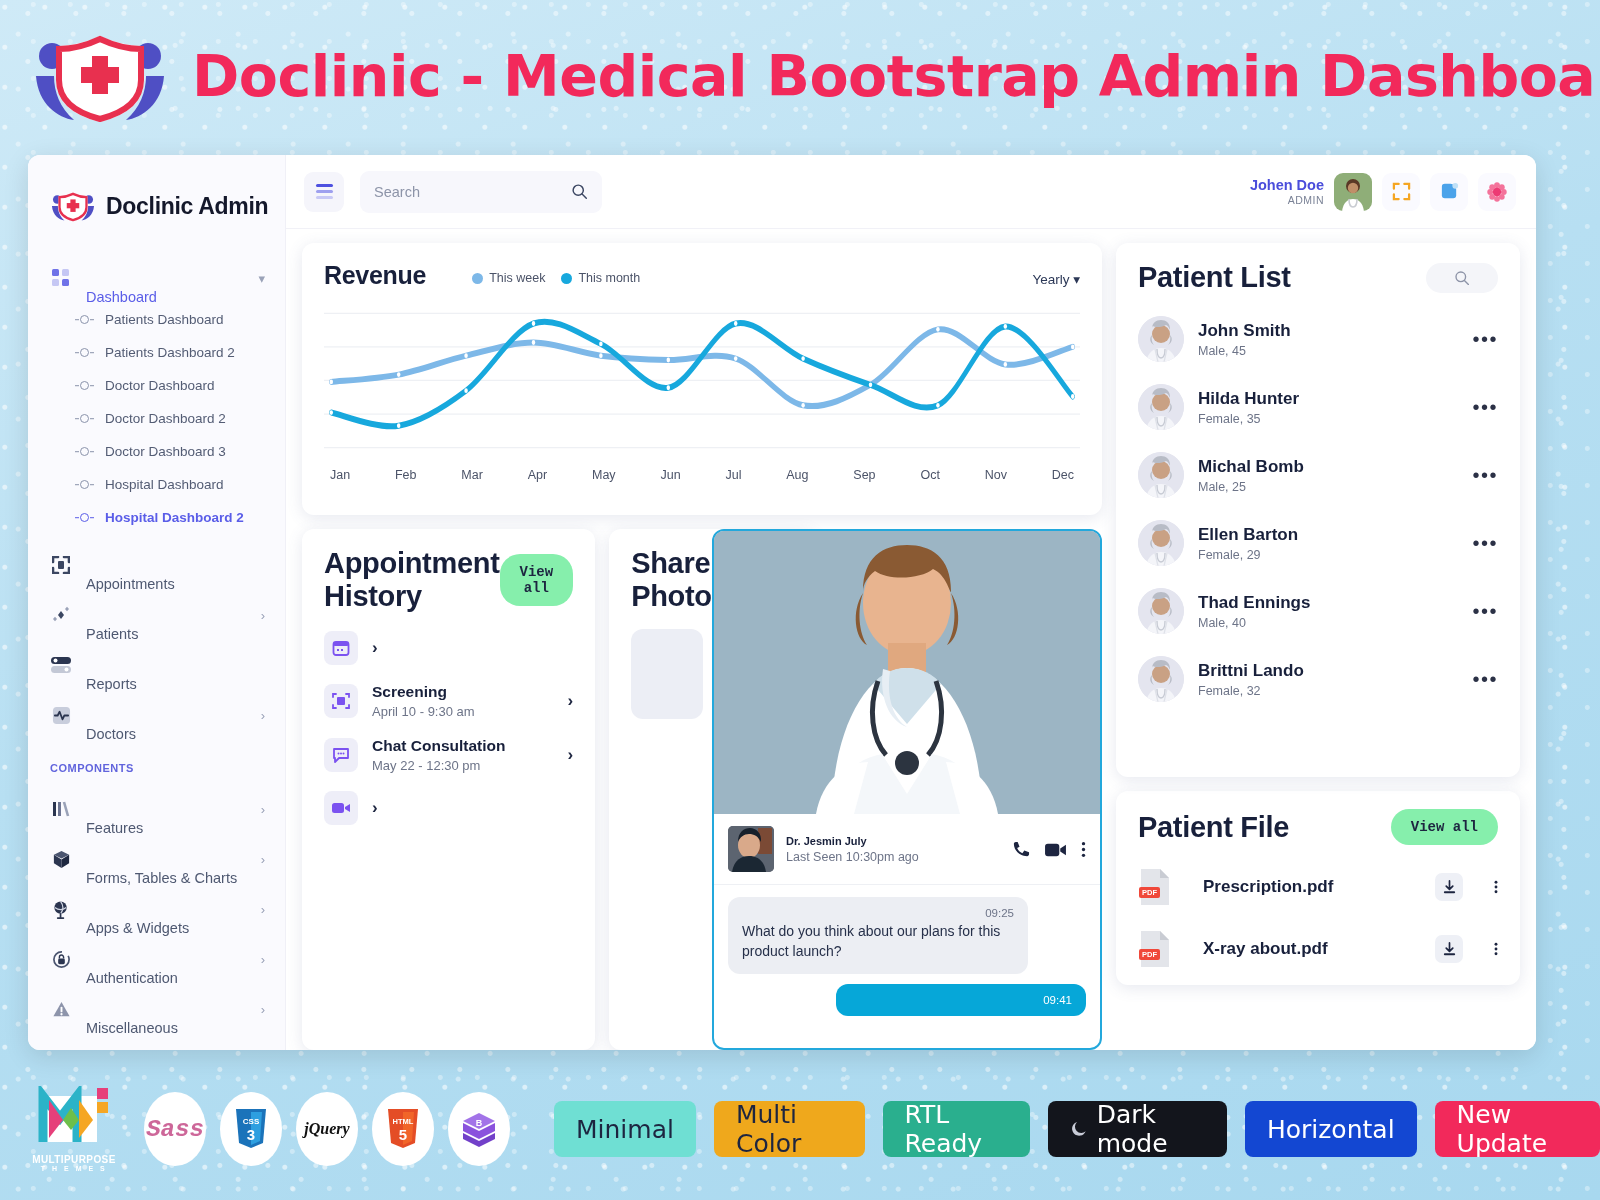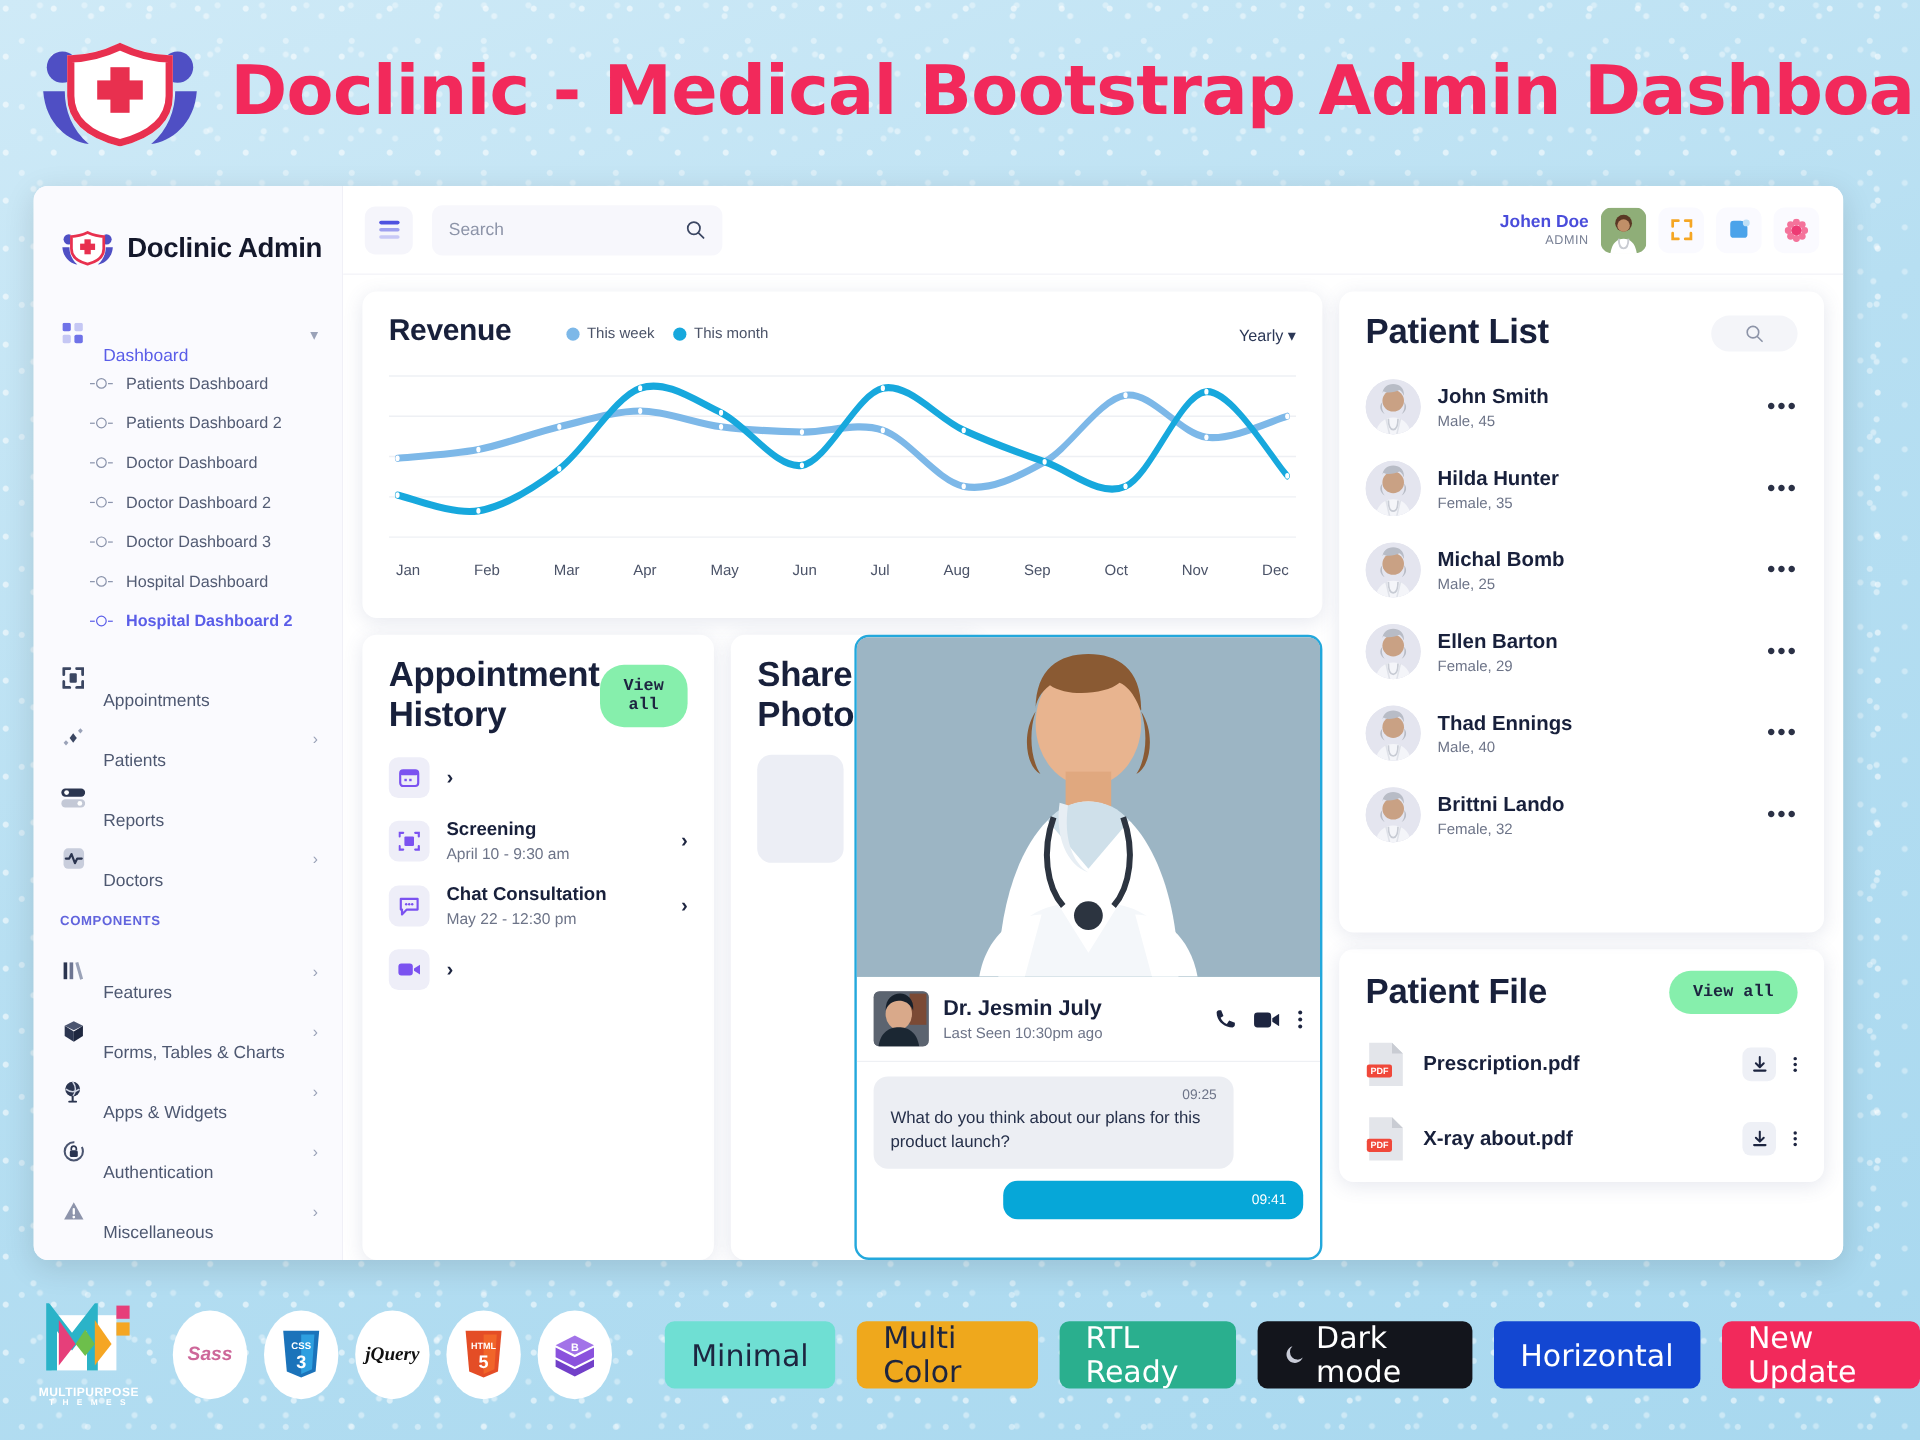--- a/index.html
+++ b/index.html
@@ -142,42 +142,42 @@
   
   .share { padding: 18px 22px 0 22px; }
   .photos { display:flex; gap:18px; margin-top:16px; }
   .photo { flex:1; height:90px; border-radius:12px; background:#eceef5; overflow:hidden; position:relative; }
 
   
   .chatcard { width: 390px; flex:none; border:2px solid #23a8dc; border-radius:12px; overflow:hidden; background:#fff; display:flex; flex-direction:column; }
   .chat-hero { height: 283px; background: linear-gradient(180deg,#9db7c6 0%,#90adbd 100%); position:relative; overflow:hidden; }
   .chat-user { display:flex; align-items:center; gap:12px; padding: 12px 14px; border-bottom:1px solid #eef0f4; }
   .chat-av { width:46px; height:46px; border-radius:5px; overflow:hidden; flex:none; background:#6b6f7a; }
-  .chat-name { font-size:18px; font-weight:700; color:#18203b; }
+  .chat-name { font-size:11px; font-weight:700; color:#18203b; }
   .chat-seen { font-size:12.5px; color:#6d7488; margin-top:3px; }
   .chat-actions { margin-left:auto; display:flex; align-items:center; gap:14px; }
   .chat-body { padding: 12px 14px; display:flex; flex-direction:column; gap:10px; }
   .bubble-in { background:#eceef3; border-radius:12px; padding:10px 14px 12px 14px; max-width:300px; align-self:flex-start; }
   .bubble-time { font-size:11.5px; color:#6d7488; text-align:right; }
   .bubble-text { font-size:14px; color:#26304a; line-height:1.45; margin-top:2px; }
   .bubble-out { background:#06a7d8; border-radius:12px; padding:10px 14px; align-self:flex-end; width:250px; }
   .bubble-out .bubble-time { color:#ffffff; }
 
   
   .plist { padding: 18px 22px 10px 22px; height: 534px; position:relative; overflow:hidden; }
   .plist-search { width:72px; height:30px; border-radius:16px; background:#f4f5f9; display:flex; align-items:center; justify-content:center; cursor:pointer;}
   .p-row { display:flex; align-items:center; gap:14px; margin-top:22px; }
   .p-av { width:46px; height:46px; border-radius:50%; overflow:hidden; flex:none; background:#e3e4ee; }
   .p-name { font-size:17px; font-weight:700; color:#18203b; }
   .p-sub { font-size:12.5px; color:#6d7488; margin-top:3px; }
   .dots { margin-left:auto; color:#2b3146; font-size:20px; letter-spacing:1.5px; cursor:pointer; line-height:.6;}
 
   
   .pfile { padding: 18px 22px 16px 22px; }
-  .f-row { display:flex; align-items:center; gap:14px; margin-top:22px; }
+  .f-row { display:flex; align-items:center; gap:31px; margin-top:22px; }
   .f-ico { width:34px; height:40px; flex:none; }
   .f-name { font-size:17px; font-weight:700; color:#18203b; flex:1; }
   .dl-btn { width:28px; height:28px; border-radius:7px; background:#eef0f6; display:flex; align-items:center; justify-content:center; cursor:pointer; }
   .kebab { color:#2b3146; font-size:17px; cursor:pointer; line-height:.7; }
 
   
   .footer {
     position:absolute; left:0; top:1058px; width:1600px; height:142px;
     display:flex; align-items:center; gap:14px; padding-left: 28px; z-index:2;
   }
@@ -832,21 +832,21 @@
       <path d="M28 34l8 10 8-10-8-12z" fill="#6dbf4b"></path>
       <rect x="62" y="2" width="11" height="11" fill="#e63f7a"></rect>
       <rect x="62" y="16" width="11" height="11" fill="#f5a623"></rect>
     </svg>
     <div class="mt-cap">MULTIPURPOSE</div>
     <div class="mt-sub">T H E M E S</div>
   </div>
 
   <div class="tech">
     <div class="tech-ico">
-      <span style="font-family:Liberation Sans, sans-serif; font-style:italic; font-size:16px; color:#cd6799; font-weight:700;">Sass</span>
+      <span style="font-family:Liberation Mono, monospace; font-style:italic; font-size:24px; color:#cd6799; font-weight:700;">Sass</span>
     </div>
     <div class="tech-ico">
       <svg width="34" height="44" viewBox="0 0 34 44">
         <path d="M2 2h30l-3 34-12 5-12-5z" fill="#1b73ba"></path>
         <path d="M17 5v33l9-4 2-29z" fill="#2d9fe0"></path>
         <text x="17" y="17" font-size="8" fill="#fff" text-anchor="middle" font-family="Liberation Sans, sans-serif" font-weight="bold">CSS</text>
         <text x="17" y="33" font-size="15" fill="#fff" text-anchor="middle" font-family="Liberation Sans, sans-serif" font-weight="bold">3</text>
       </svg>
     </div>
     <div class="tech-ico">

